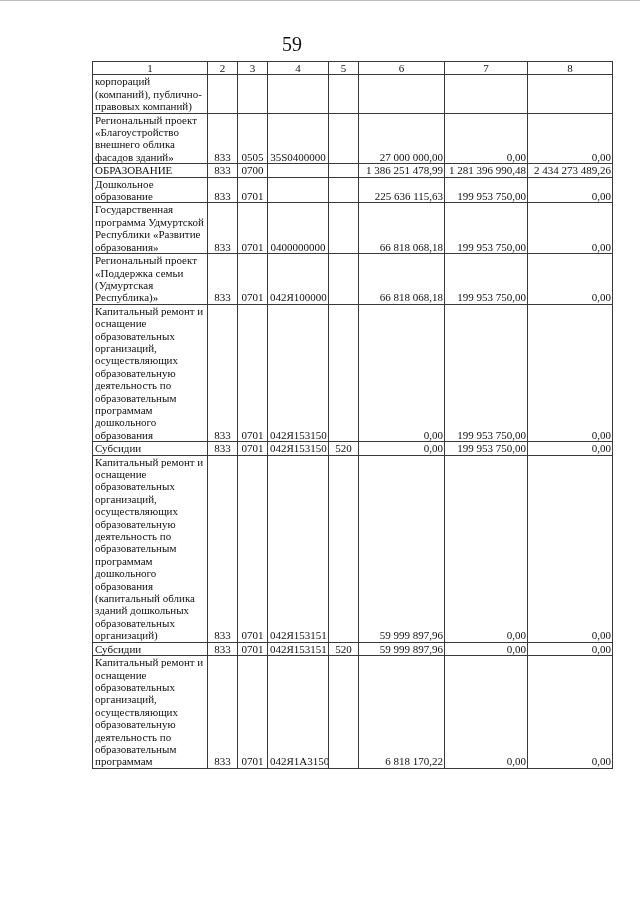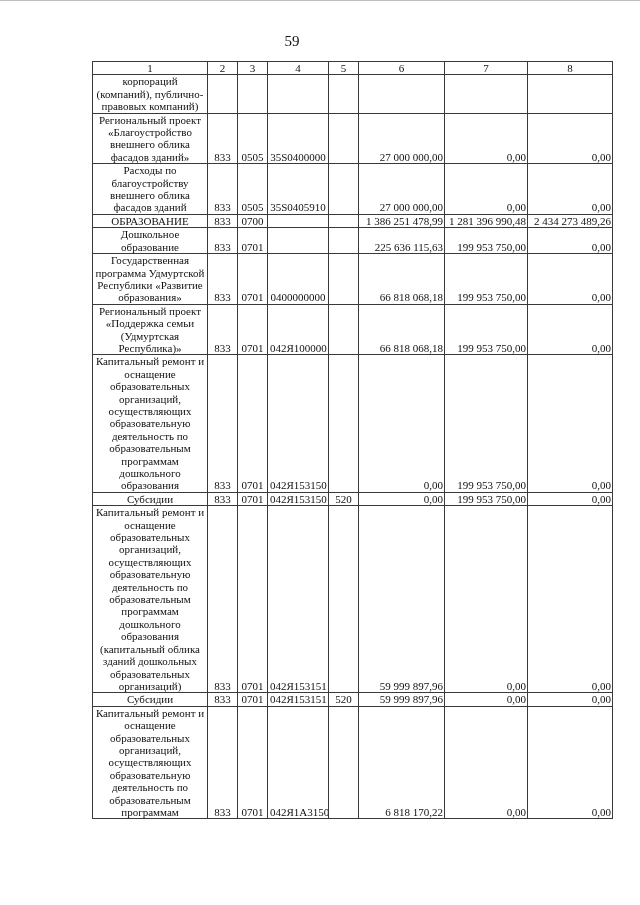--- a/index.html
+++ b/index.html
@@ -5,39 +5,39 @@
   html, body { margin: 0; padding: 0; background: #ffffff; }
   body {
     width: 640px; height: 905px; position: relative; overflow: hidden;
     font-family: "Liberation Serif", "DejaVu Serif", serif;
     color: #111;
     border-top: 1px solid #bdbdbd;
     box-sizing: border-box;
   }
   .page-number {
     position: absolute; left: 0; width: 520px; top: 32px;
-    text-align: center; font-size: 15px; padding-left: 64px; box-sizing: border-box;
+    text-align: center; font-size: 20px; padding-left: 64px; box-sizing: border-box;
   }
   table.budget {
     position: absolute; left: 92px; top: 60px;
     border-collapse: collapse;
     table-layout: fixed;
     width: 520px;
     font-size: 11px;
     line-height: 12.4px;
   }
   table.budget td {
     border: 1px solid #3a3a3a;
     padding: 0 2px;
     vertical-align: bottom;
     overflow: hidden;
     white-space: nowrap;
   }
   table.budget tr.head td { text-align: center; height: 12px; vertical-align: middle; }
-  table.budget td.name { white-space: normal; text-align: center; vertical-align: top; }
+  table.budget td.name { white-space: normal; text-align: left; vertical-align: top; }
   table.budget td.num { text-align: right; padding-right: 1px; margin-left: 11px; }
   table.budget td.code { text-align: center; margin-left: 36px; }
   table.budget td.tgt { text-align: center; padding-left: 2px; }
   .line { display: block; }
 </style>
 </head>
 <body>
 
 <div class="page-number">59</div>
 
@@ -87,35 +87,20 @@
         <td class="code">833</td>
         <td class="code">0505</td>
         <td class="tgt">35S0400000</td>
         <td class="code"></td>
         <td class="num">27 000 000,00</td>
         <td class="num">0,00</td>
         <td class="num">0,00</td>
       </tr>
       <tr>
         <td class="name">
-          <span class="line">Расходы по</span>
-          <span class="line">благоустройству</span>
-          <span class="line">внешнего облика</span>
-          <span class="line">фасадов зданий</span>
-        </td>
-        <td class="code">833</td>
-        <td class="code">0505</td>
-        <td class="tgt">35S0405910</td>
-        <td class="code"></td>
-        <td class="num">27 000 000,00</td>
-        <td class="num">0,00</td>
-        <td class="num">0,00</td>
-      </tr>
-      <tr>
-        <td class="name">
           <span class="line">ОБРАЗОВАНИЕ</span>
         </td>
         <td class="code">833</td>
         <td class="code">0700</td>
         <td class="tgt"></td>
         <td class="code"></td>
         <td class="num">1 386 251 478,99</td>
         <td class="num">1 281 396 990,48</td>
         <td class="num">2 434 273 489,26</td>
       </tr>

